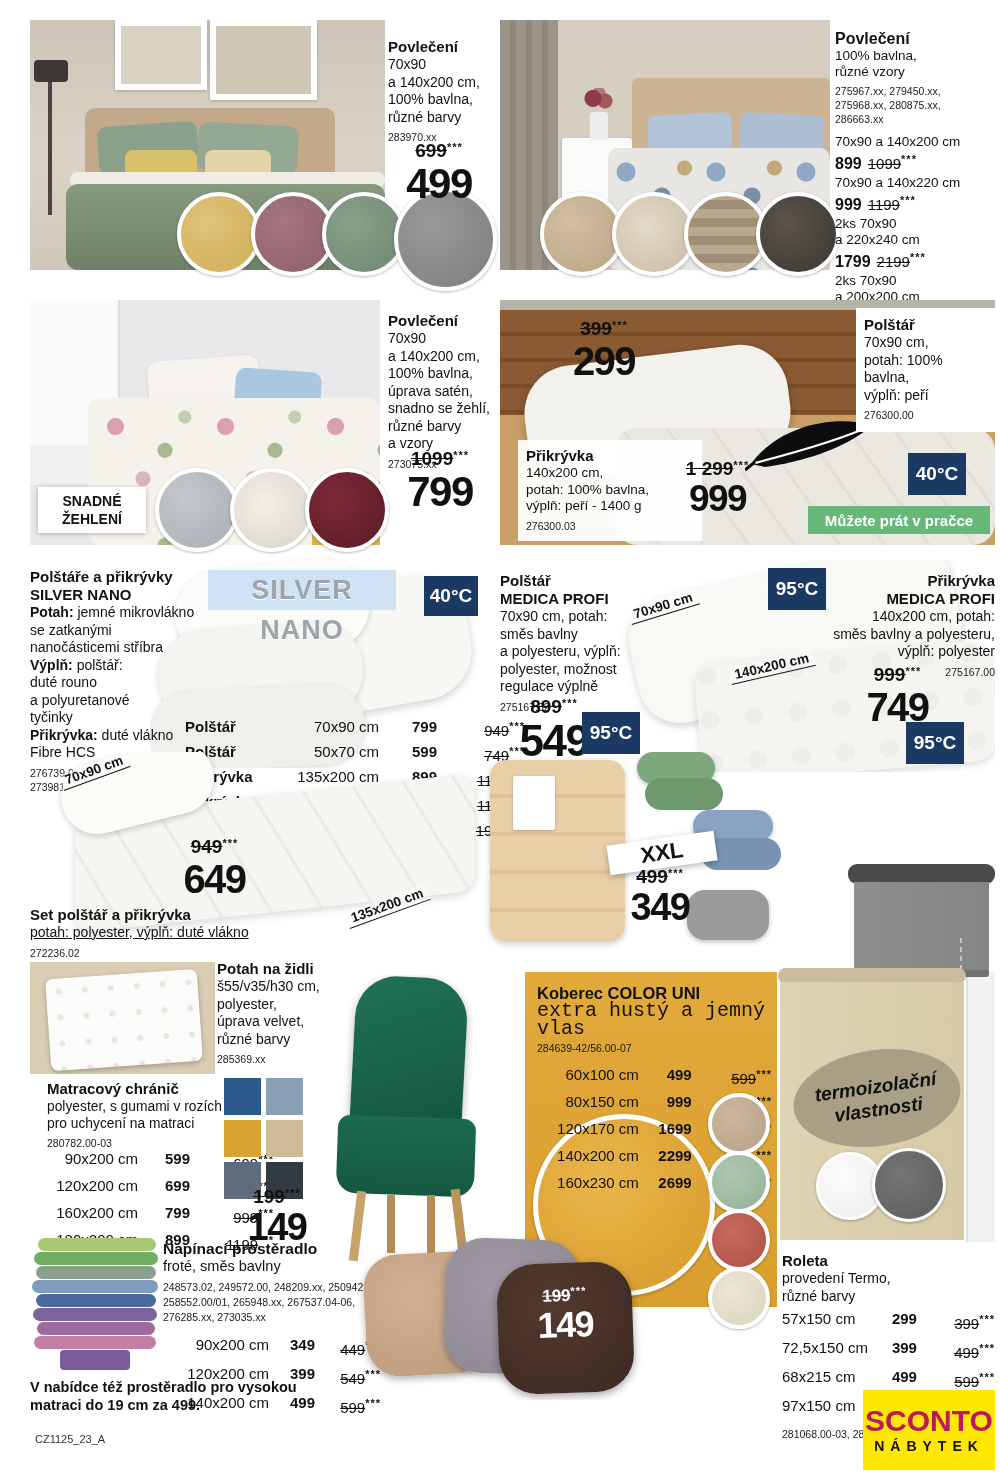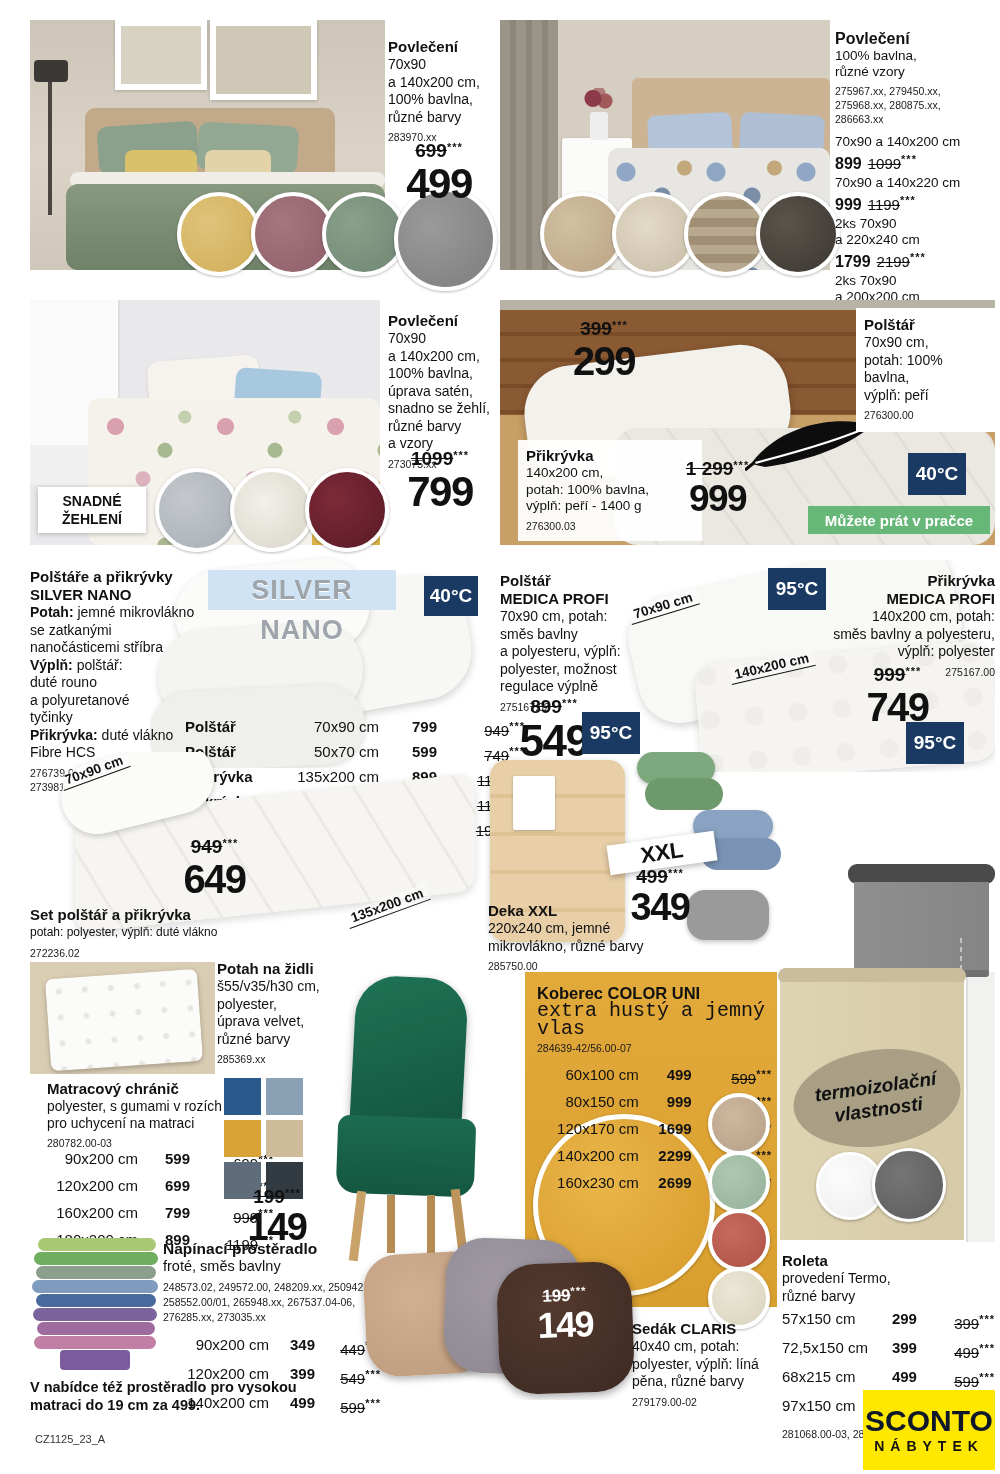--- a/index.html
+++ b/index.html
@@ -38,21 +38,21 @@
   .tab-rol .ps{width:102px;text-align:left;}.tab-rol .pp{width:50px;}.tab-rol .po{width:88px;}
   .tab-nap .pr{line-height:24px;}
   .tab-nap .ps{width:96px;}.tab-nap .pp{width:46px;}.tab-nap .po{width:66px;}
   .vsize{font-size:13.5px;line-height:16px;white-space:pre-line;margin-top:2px;}
   .vprice{font-size:15px;line-height:19px;white-space:nowrap;}
   .vprice .vp{font-weight:bold;font-size:16px;margin-right:6px;}
   .xxltag{background:#fff;font-weight:800;font-size:22px;text-align:center;box-shadow:0 2px 6px rgba(0,0,0,.3);transform:rotate(-8deg);line-height:30px;}
   .thermo{background:#a89f84;border-radius:50%;transform:rotate(-8deg);display:flex;align-items:center;justify-content:center;
           text-align:center;font-weight:800;font-style:italic;font-size:19px;line-height:23px;white-space:pre-line;color:#111;}
   .logo{background:#ffe800;text-align:center;display:flex;flex-direction:column;justify-content:center;}
-  .logo .l1{font-size:30px;font-weight:900;letter-spacing:0;line-height:32px;color:#0f172a;}
+  .logo .l1{font-size:30px;font-weight:900;letter-spacing:0;line-height:32px;color:#be185d;}
   .logo .l2{font-size:14px;font-weight:900;letter-spacing:6px;line-height:18px;color:#111;}
   .legal{font-size:13.5px;font-weight:bold;}
   .scene{overflow:hidden;}
 </style>
 </head>
 <body>
 
 <div class="page">
 
   <div class="abs scene" style="left:30px;top:20px;width:355px;height:250px;background:linear-gradient(180deg,#ccc5b8,#dad3c6 55%,#cfc7ba);">
@@ -257,21 +257,21 @@
     <div class="abs" style="left:5px;top:0;width:155px;height:72px;background:#fbfbf8;border-radius:36px;transform:rotate(-14deg);box-shadow:0 2px 6px rgba(0,0,0,.2);"></div>
   </div>
   <div class="abs rlabel" style="left:64px;top:774px;transform:rotate(-20deg);">70x90 cm</div>
   <div class="abs rlabel" style="left:350px;top:912px;transform:rotate(-20deg);">135x200 cm</div>
   <div class="abs pcenter" style="left:152px;top:836px;width:125px;">
     <div class="oldp"><s>949</s><sup class="st">***</sup></div>
     <div class="bigp" style="font-size:40px;">649</div>
   </div>
   <div class="abs" style="left:30px;top:906px;width:280px;">
     <div class="t-title">Set polštář a přikrývka</div>
-    <div class="t-body" style="font-size:12px;">potah: polyester, výplň: duté vlákno</div>
+    <div class="t-body" style="font-size:14px;text-decoration:underline;">potah: polyester, výplň: duté vlákno</div>
     <div class="t-code">272236.02</div>
   </div>
 
   <div class="abs scene" style="left:610px;top:560px;width:385px;height:212px;">
     <div class="abs" style="left:20px;top:8px;width:330px;height:128px;background:#f8f8f5;border-radius:42px;transform:rotate(-13deg);box-shadow:0 3px 8px rgba(0,0,0,.18);"></div>
     <div class="abs" style="left:88px;top:92px;width:297px;height:120px;background:radial-gradient(circle at 12px 12px,#eeede9 9px,#f5f4f1 10px);background-size:44px 44px;border-radius:24px;transform:rotate(-5deg);box-shadow:0 3px 8px rgba(0,0,0,.15);"></div>
   </div>
   <div class="abs" style="left:500px;top:572px;width:150px;">
     <div class="t-title"><span>Polštář</span><br><span>MEDICA PROFI</span></div>
     <div class="t-body">70x90 cm, potah:
@@ -308,26 +308,20 @@
     <div class="abs" style="left:152px;top:0;width:78px;height:32px;background:#7da87d;border-radius:16px;box-shadow:0 2px 4px rgba(0,0,0,.25);"></div>
     <div class="abs" style="left:160px;top:26px;width:78px;height:32px;background:#6d996d;border-radius:16px;"></div>
     <div class="abs" style="left:208px;top:58px;width:80px;height:32px;background:#8aa3c2;border-radius:16px;box-shadow:0 2px 4px rgba(0,0,0,.25);"></div>
     <div class="abs" style="left:216px;top:86px;width:80px;height:32px;background:#7a93b5;border-radius:16px;"></div>
     <div class="abs" style="left:202px;top:138px;width:82px;height:50px;background:#9a9a9a;border-radius:18px;box-shadow:0 2px 5px rgba(0,0,0,.25);"></div>
   </div>
   <div class="abs xxltag" style="left:608px;top:838px;width:108px;">XXL</div>
   <div class="abs pcenter" style="left:600px;top:866px;width:120px;">
     <div class="oldp"><s>499</s><sup class="st">***</sup></div>
     <div class="bigp" style="font-size:38px;">349</div>
-  </div>
-  <div class="abs" style="left:488px;top:902px;width:175px;">
-    <div class="t-title">Deka XXL</div>
-    <div class="t-body">220x240 cm, jemné
-mikrovlákno, různé barvy</div>
-    <div class="t-code">285750.00</div>
   </div>
 
   <div class="abs scene" style="left:30px;top:962px;width:185px;height:112px;background:#d9cdb4;">
     <div class="abs" style="left:18px;top:12px;width:152px;height:92px;background:radial-gradient(circle at 13px 13px,#e8e6e0 2.5px,#fbfbf9 3.5px);background-size:26px 26px;border-radius:8px;transform:rotate(-4deg);box-shadow:0 2px 5px rgba(0,0,0,.25);"></div>
   </div>
   <div class="abs" style="left:30px;top:1080px;width:210px;margin-left:17px;">
     <div class="t-title">Matracový chránič</div>
     <div class="t-body" style="font-size:13.8px;line-height:17px;">polyester, s gumami v rozích
 pro uchycení na matraci</div>
     <div class="t-code">280782.00-03</div>
@@ -507,27 +501,20 @@
   <div class="abs scene" style="left:355px;top:1235px;width:290px;height:165px;">
     <div class="abs" style="left:10px;top:18px;width:122px;height:122px;background:radial-gradient(circle at 40% 35%,#d0af92,#bd9a7c);border-radius:34px;transform:rotate(-3deg);box-shadow:0 3px 7px rgba(0,0,0,.3);"></div>
     <div class="abs" style="left:90px;top:4px;width:135px;height:135px;background:radial-gradient(circle at 40% 35%,#a19aa4,#8c8690);border-radius:38px;transform:rotate(2deg);box-shadow:0 3px 7px rgba(0,0,0,.3);"></div>
     <div class="abs" style="left:143px;top:28px;width:135px;height:130px;background:radial-gradient(circle at 40% 32%,#54392e,#3c2a22);border-radius:38px;transform:rotate(-2deg);box-shadow:0 3px 8px rgba(0,0,0,.35);">
       <div class="pcenter" style="padding-top:22px;color:#fff;">
         <div class="oldp" style="font-size:17px;"><s>199</s><sup class="st">***</sup></div>
         <div class="bigp" style="font-size:36px;">149</div>
       </div>
     </div>
   </div>
-  <div class="abs" style="left:632px;top:1320px;width:165px;">
-    <div class="t-title">Sedák CLARIS</div>
-    <div class="t-body">40x40 cm, potah:
-polyester, výplň: líná
-pěna, různé barvy</div>
-    <div class="t-code">279179.00-02</div>
-  </div>
 
   <div class="abs" style="left:35px;top:1433px;font-size:11px;color:#333;">CZ1125_23_A</div>
   <div class="abs logo" style="left:863px;top:1390px;width:132px;height:80px;">
     <div class="l1">SCONTO</div>
     <div class="l2">NÁBYTEK</div>
   </div>
 
 </div>
 
 </body></html>

